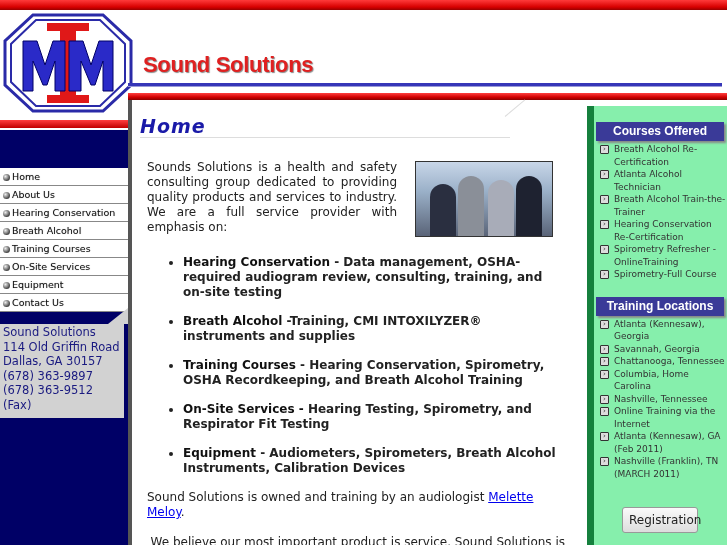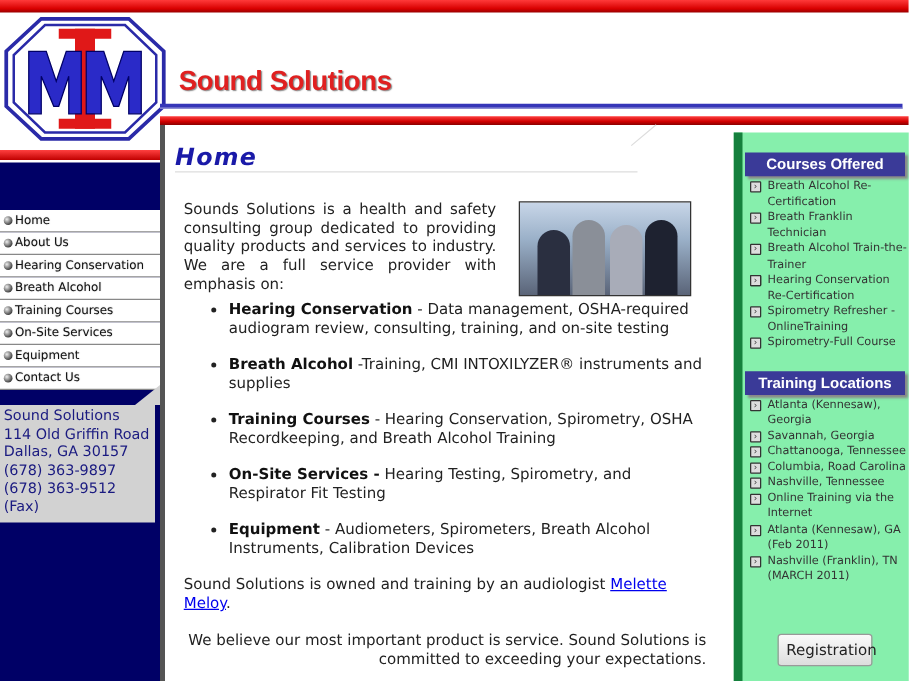--- a/index.html
+++ b/index.html
@@ -17,21 +17,21 @@
   .title-rule2 { position:absolute; left:505px; top:116px; width:26px; height:1px; background:#ddd; transform:rotate(-40deg); transform-origin:left; }
   .nav { position:absolute; left:0; top:168px; width:128px; }
   .nav-item { height:17px; background:#fff; border-bottom:1px solid #888; position:relative; font-size:9.5px; color:#111; line-height:17px; padding-left:3px; text-shadow:0 0 1px #aaa; white-space:nowrap; cursor:pointer; }
   .nav-item .dot { display:inline-block; width:7px; height:7px; border-radius:50%; background:radial-gradient(circle at 35% 35%,#eee,#444 70%); margin-right:2px; vertical-align:-1px; }
   .address { position:absolute; left:0; top:324px; width:118px; height:92px; background:#d2d2d2; color:#1a1a80; font-size:11.5px; line-height:14.6px; padding:1px 3px; }
   .address-cut { position:absolute; left:108px; top:308px; width:0; height:0; border-left:20px solid transparent; border-bottom:16px solid #d2d2d2; }
   .content { position:absolute; left:147px; top:158px; width:418px; font-size:12px; color:#222; line-height:15px; }
   .intro { width:250px; text-align:justify; margin:2px 0 0 0; }
   .photo { position:absolute; left:268px; top:3px; width:136px; height:74px; border:1px solid #333; background:linear-gradient(180deg,#c8d6e8 0%,#9ab0c8 40%,#5a6478 100%); overflow:hidden; }
   .photo .p { position:absolute; bottom:0; width:26px; border-radius:13px 13px 0 0; }
-  ul.services { margin:5px 0 0 0; padding-left:36px; }
+  ul.services { margin:20px 0 0 0; padding-left:36px;font-weight:bold; }
   ul.services li { margin-bottom:14px; padding-left:0; }
   ul.services li b { color:#111; }
   .owned { margin:0 0 0 0; }
   .owned a { color:#0000ee; text-decoration:underline; }
   .belief { margin:15px 0 0 0;text-align:right; }
   .right { position:absolute; left:587px; top:106px; width:134px; height:439px; background:#86efac; border-left:7px solid #15803d; border-right:3px solid #555; }
   .right-head { margin:16px 0 0 2px; width:128px; height:19px; background:#3a3a98; color:#fff; font-family:"Liberation Sans", sans-serif; font-weight:bold; font-size:12px; text-align:center; line-height:19px; box-shadow:2px 2px 2px #888; }
   .right-list { margin:2px 0 0 4px; padding:0; list-style:none; font-size:9px; line-height:12.5px; color:#333; }
   .right-list li { position:relative; padding-left:16px; }
   .right-list li .arr { position:absolute; left:2px; top:2px; width:7px; height:7px; border:1px solid #333; font-size:7px; line-height:7px; text-align:center; background:#ddd; border-radius:1px; }
@@ -100,32 +100,32 @@
     <li><b>Equipment</b><span> - Audiometers, Spirometers, Breath Alcohol Instruments, Calibration Devices</span></li>
   </ul>
   <p class="owned"><span>Sound Solutions is owned and training by an audiologist </span><a href="#">Melette Meloy</a><span>.</span></p>
   <p class="belief">We believe our most important product is service. Sound Solutions is committed to exceeding your expectations.</p>
 </main>
 
 <aside class="right">
   <div class="right-head">Courses Offered</div>
   <ul class="right-list">
     <li><span class="arr">›</span><span>Breath Alcohol Re-Certification</span></li>
-    <li><span class="arr">›</span><span>Breath Franklin Technician</span></li>
+    <li><span class="arr">›</span><span>Atlanta Alcohol Technician</span></li>
     <li><span class="arr">›</span><span>Breath Alcohol Train-the-Trainer</span></li>
     <li><span class="arr">›</span></li>
     <li><span class="arr">›</span><span>Hearing Conservation Re-Certification</span></li>
     <li><span class="arr">›</span><span>Spirometry Refresher - OnlineTraining</span></li>
     <li><span class="arr">›</span><span>Spirometry-Full Course</span></li>
   </ul>
   <div class="right-head" style="">Training Locations</div>
   <ul class="right-list">
     <li><span class="arr">›</span><span>Atlanta (Kennesaw), Georgia</span></li>
     <li><span class="arr">›</span><span>Savannah, Georgia</span></li>
     <li><span class="arr">›</span><span>Chattanooga, Tennessee</span></li>
-    <li><span class="arr">›</span><span>Columbia, Road Carolina</span></li>
+    <li><span class="arr">›</span><span>Columbia, Home Carolina</span></li>
     <li><span class="arr">›</span><span>Nashville, Tennessee</span></li>
     <li><span class="arr">›</span><span>Online Training via the Internet</span></li>
     <li><span class="arr">›</span><span>Atlanta (Kennesaw), GA (Feb 2011)</span></li>
     <li><span class="arr">›</span><span>Nashville (Franklin), TN (MARCH 2011)</span></li>
   </ul>
   <button class="reg-btn">Registration</button>
 </aside>
 
 </body></html>

